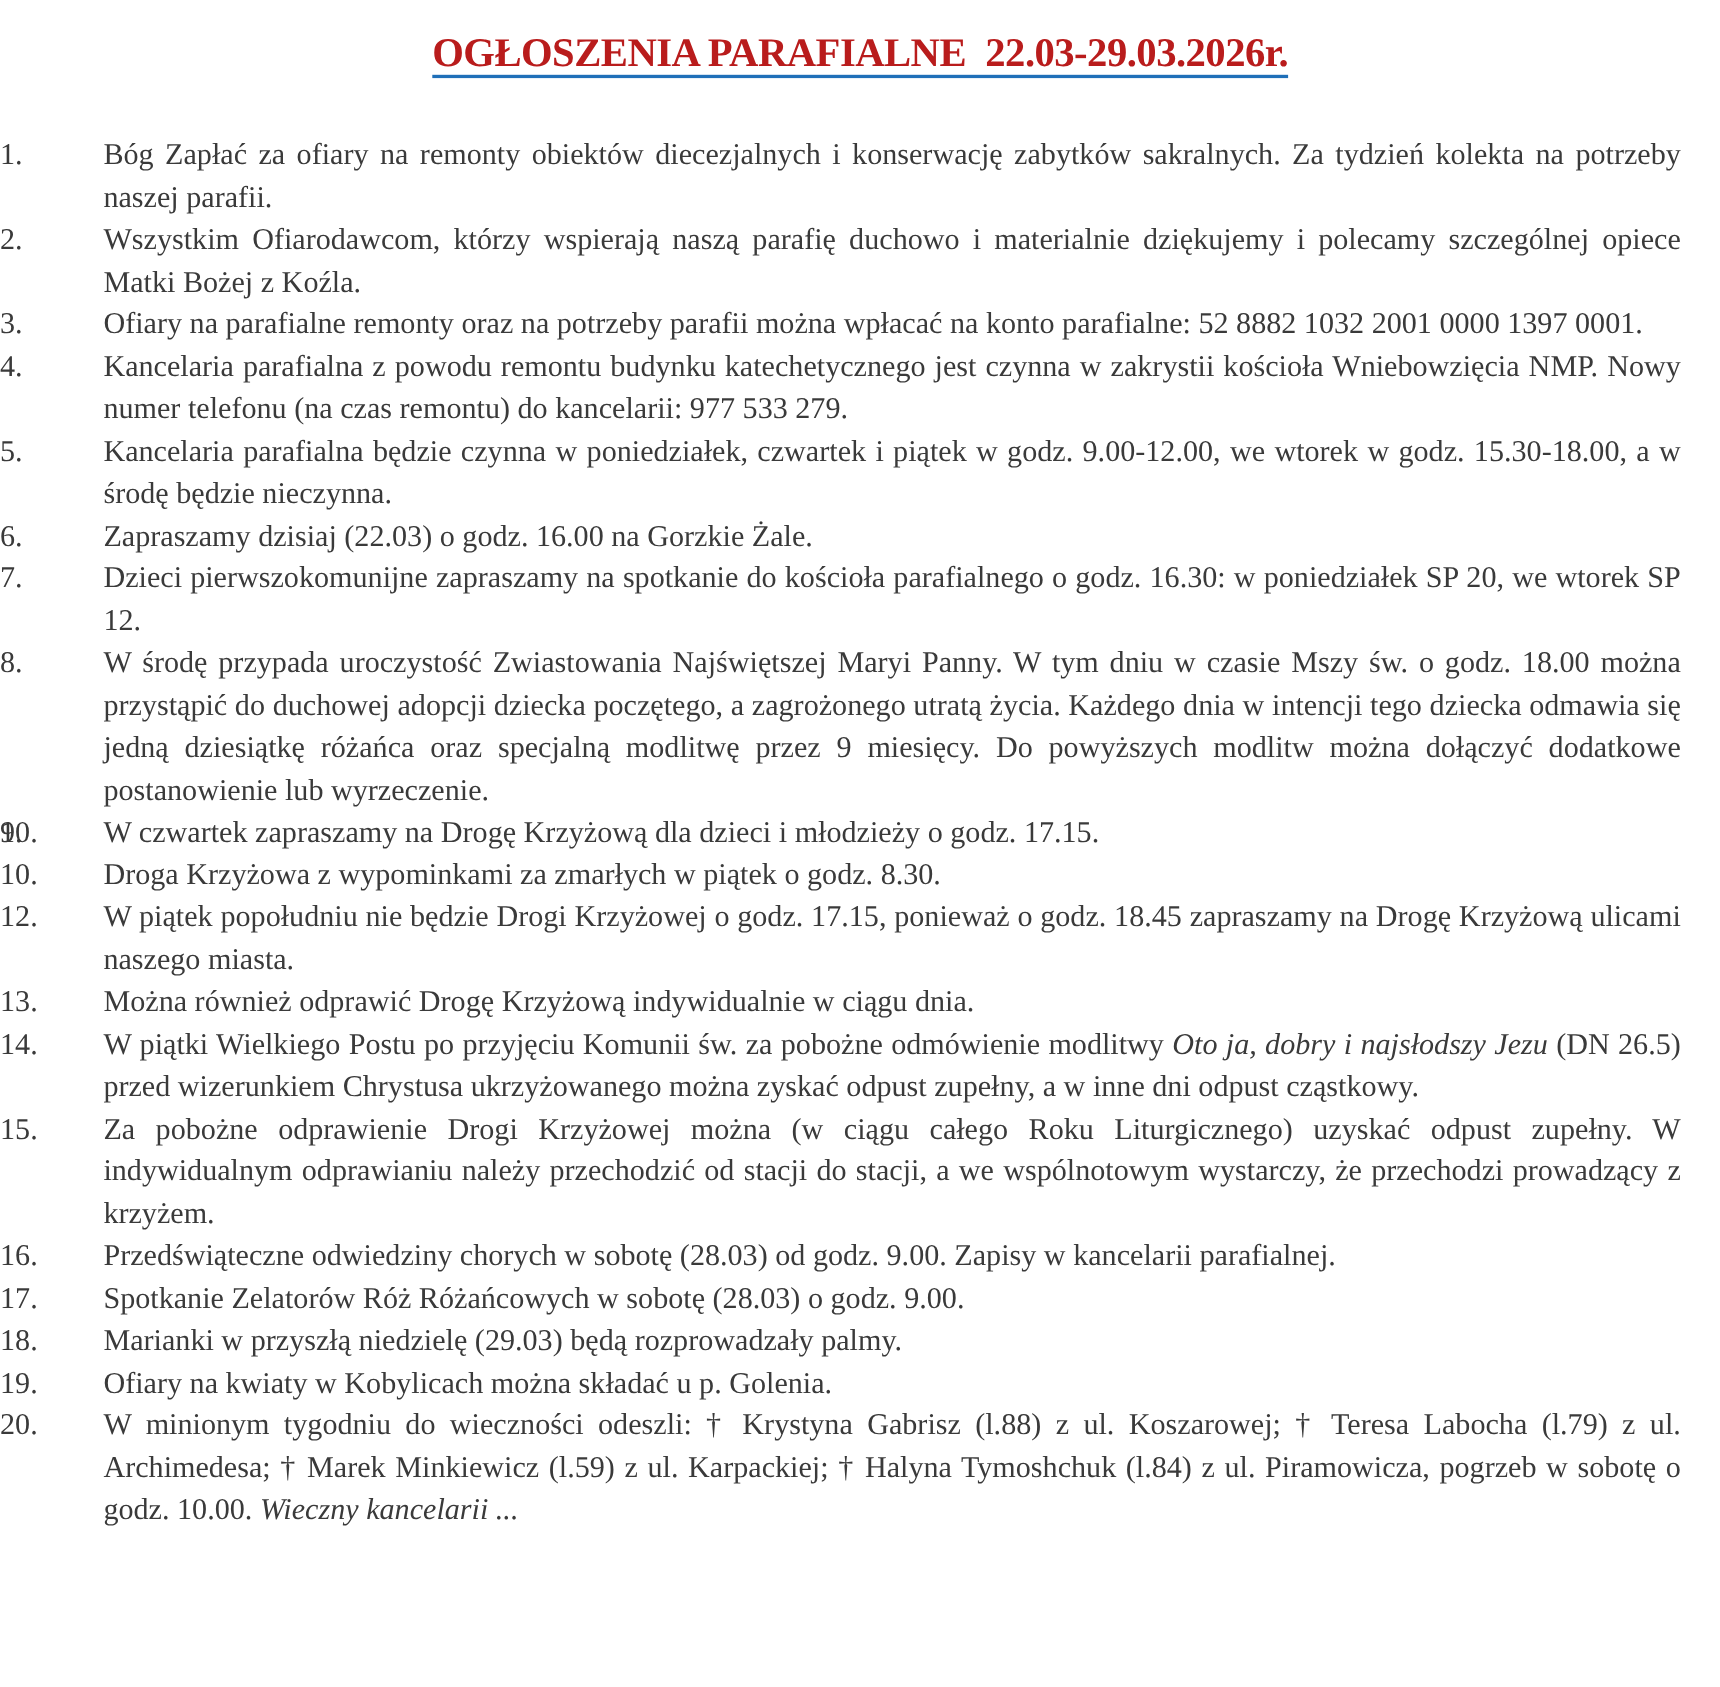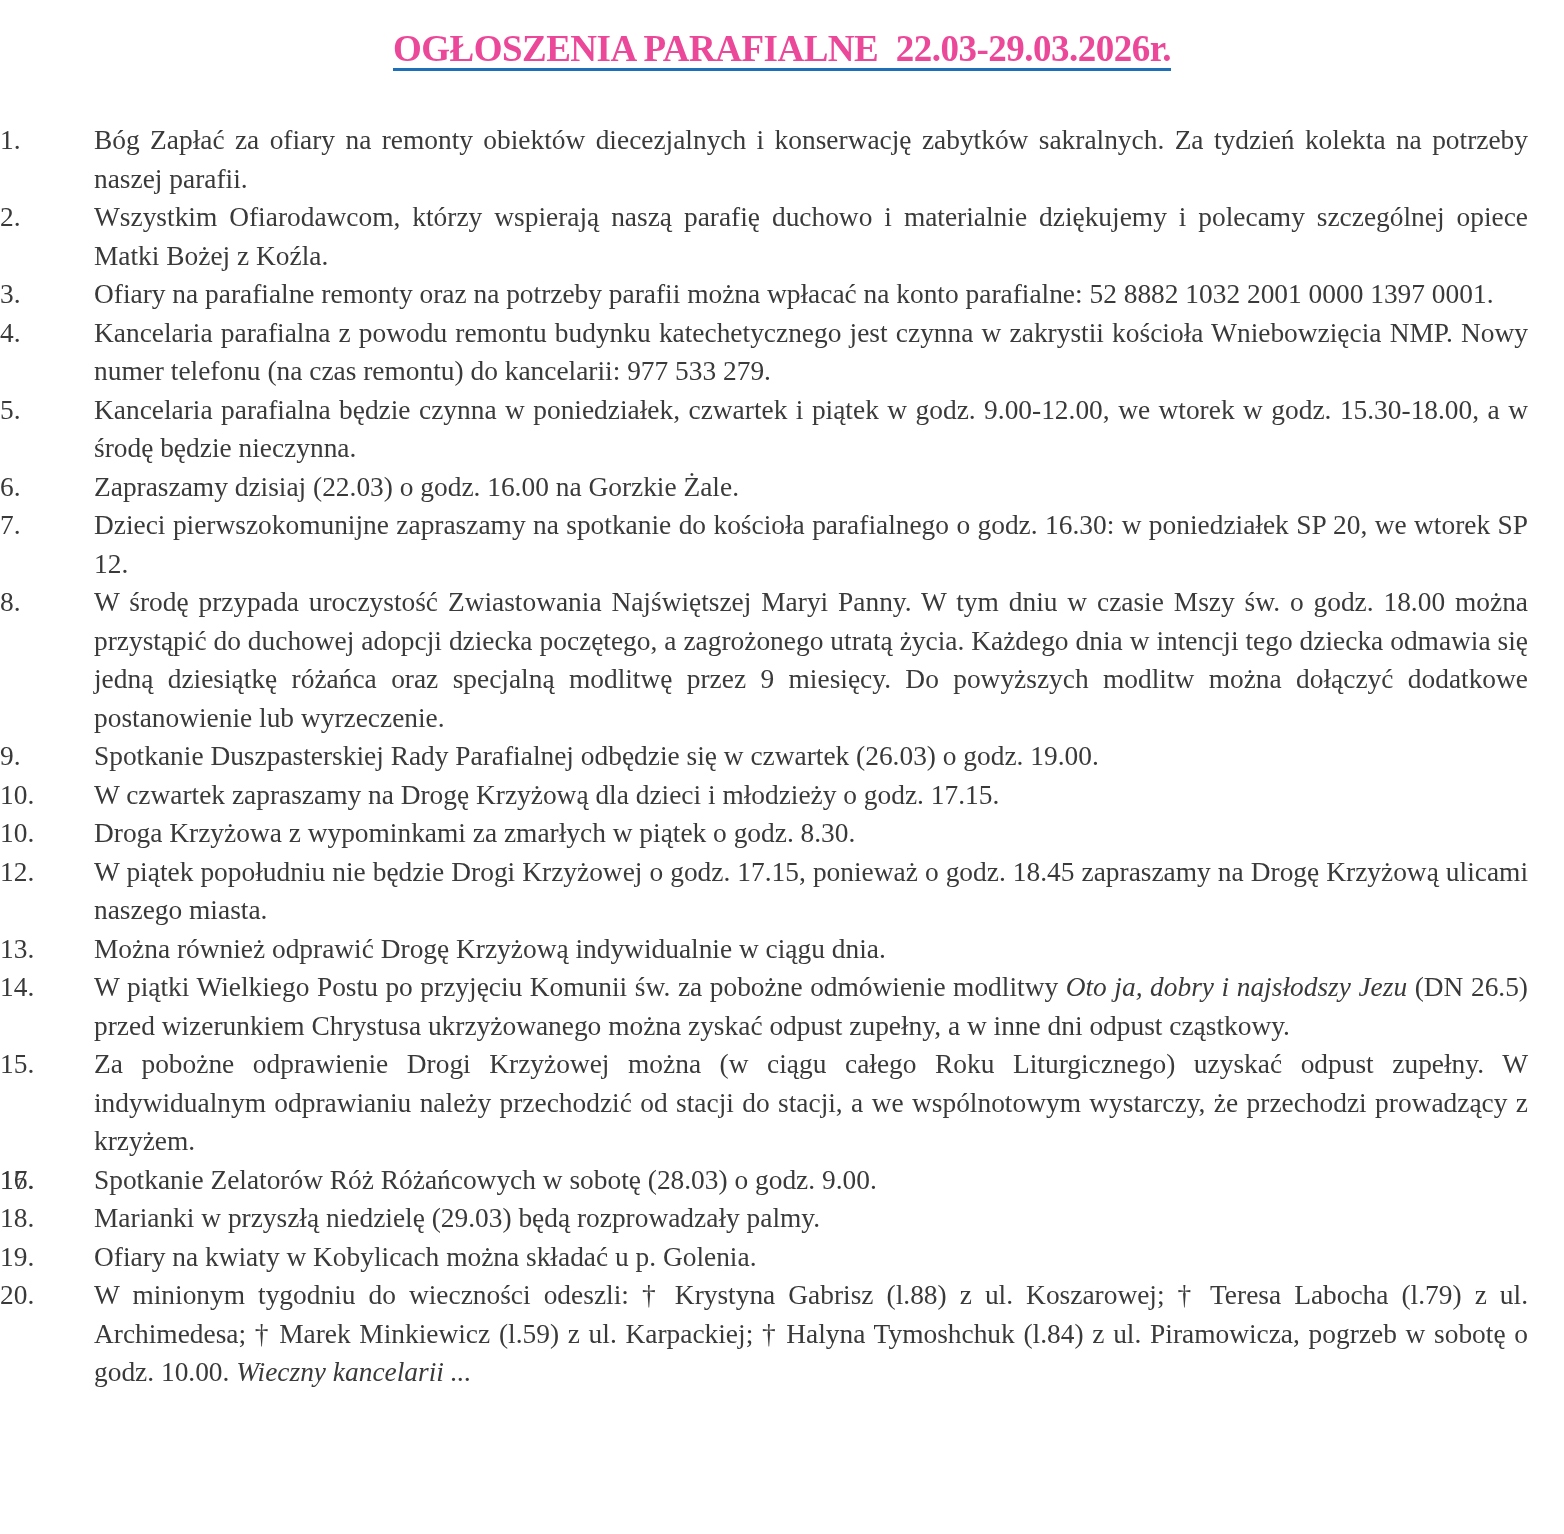--- a/index.html
+++ b/index.html
@@ -17,21 +17,21 @@
     left: 0;
     width: 1564px;
     text-align: center;
   }
   .title {
     display: inline-block;
     font-family: "Liberation Serif", "DejaVu Serif", serif;
     font-weight: bold;
     font-size: 37px;
     letter-spacing: -0.5px;
-    color: #ec4899;
+    color: #b91c1c;
     border-bottom: 3px solid #1f6fb8;
     line-height: 38px;
     padding-bottom: 0;
     white-space: pre;
   }
   .list {
     position: absolute;
     top: 121px;
     left: 0;
     width: 1564px;
@@ -67,25 +67,25 @@
 
 <ol class="list" id="announcement-list">
     <li class="item"><span class="num">1.</span><span class="text"><span>Bóg Zapłać za ofiary na remonty obiektów diecezjalnych i konserwację zabytków sakralnych. Za tydzień kolekta na potrzeby naszej parafii.</span></span></li>
     <li class="item"><span class="num">2.</span><span class="text"><span>Wszystkim Ofiarodawcom, którzy wspierają naszą parafię duchowo i materialnie dziękujemy i polecamy szczególnej opiece Matki Bożej z Koźla.</span></span></li>
     <li class="item"><span class="num">3.</span><span class="text"><span>Ofiary na parafialne remonty oraz na potrzeby parafii można wpłacać na konto parafialne: 52 8882 1032 2001 0000 1397 0001.</span></span></li>
     <li class="item"><span class="num">4.</span><span class="text"><span>Kancelaria parafialna z powodu remontu budynku katechetycznego jest czynna w zakrystii kościoła Wniebowzięcia NMP. Nowy numer telefonu (na czas remontu) do kancelarii: 977 533 279.</span></span></li>
     <li class="item"><span class="num">5.</span><span class="text"><span>Kancelaria parafialna będzie czynna w poniedziałek, czwartek i piątek w godz. 9.00-12.00, we wtorek w godz. 15.30-18.00, a w środę będzie nieczynna.</span></span></li>
     <li class="item"><span class="num">6.</span><span class="text"><span>Zapraszamy dzisiaj (22.03) o godz. 16.00 na Gorzkie Żale.</span></span></li>
     <li class="item"><span class="num">7.</span><span class="text"><span>Dzieci pierwszokomunijne zapraszamy na spotkanie do kościoła parafialnego o godz. 16.30: w poniedziałek SP 20, we wtorek SP 12.</span></span></li>
     <li class="item"><span class="num">8.</span><span class="text"><span>W środę przypada uroczystość Zwiastowania Najświętszej Maryi Panny. W tym dniu w czasie Mszy św. o godz. 18.00 można przystąpić do duchowej adopcji dziecka poczętego, a zagrożonego utratą życia. Każdego dnia w intencji tego dziecka odmawia się jedną dziesiątkę różańca oraz specjalną modlitwę przez 9 miesięcy. Do powyższych modlitw można dołączyć dodatkowe postanowienie lub wyrzeczenie.</span></span></li>
-    <li class="item"><span class="num n9">9.</span><span class="text"><span>Spotkanie Duszpasterskiej Rady Parafialnej odbędzie się w czwartek (26.03) o godz. 19.00.</span></span></li>
+    <li class="item"><span class="num n9">9.</span></li>
     <li class="item"><span class="num">10.</span><span class="text"><span>W czwartek zapraszamy na Drogę Krzyżową dla dzieci i młodzieży o godz. 17.15.</span></span></li>
     <li class="item"><span class="num">10.</span><span class="text"><span>Droga Krzyżowa z wypominkami za zmarłych w piątek o godz. 8.30.</span></span></li>
     <li class="item"><span class="num">12.</span><span class="text"><span>W piątek popołudniu nie będzie Drogi Krzyżowej o godz. 17.15, ponieważ o godz. 18.45 zapraszamy na Drogę Krzyżową ulicami naszego miasta.</span></span></li>
     <li class="item"><span class="num">13.</span><span class="text"><span>Można również odprawić Drogę Krzyżową indywidualnie w ciągu dnia.</span></span></li>
     <li class="item"><span class="num">14.</span><span class="text"><span>W piątki Wielkiego Postu po przyjęciu Komunii św. za pobożne odmówienie modlitwy </span><em>Oto ja, dobry i najsłodszy Jezu</em><span> (DN 26.5) przed wizerunkiem Chrystusa ukrzyżowanego można zyskać odpust zupełny, a w inne dni odpust cząstkowy.</span></span></li>
     <li class="item"><span class="num">15.</span><span class="text"><span>Za pobożne odprawienie Drogi Krzyżowej można (w ciągu całego Roku Liturgicznego) uzyskać odpust zupełny. W indywidualnym odprawianiu należy przechodzić od stacji do stacji, a we wspólnotowym wystarczy, że przechodzi prowadzący z krzyżem.</span></span></li>
-    <li class="item"><span class="num">16.</span></li>
+    <li class="item"><span class="num">16.</span><span class="text"><span>Przedświąteczne odwiedziny chorych w sobotę (28.03) od godz. 9.00. Zapisy w kancelarii parafialnej.</span></span></li>
     <li class="item"><span class="num">17.</span><span class="text"><span>Spotkanie Zelatorów Róż Różańcowych w sobotę (28.03) o godz. 9.00.</span></span></li>
     <li class="item"><span class="num">18.</span><span class="text"><span>Marianki w przyszłą niedzielę (29.03) będą rozprowadzały palmy.</span></span></li>
     <li class="item"><span class="num">19.</span><span class="text"><span>Ofiary na kwiaty w Kobylicach można składać u p. Golenia.</span></span></li>
     <li class="item"><span class="num">20.</span><span class="text"><span>W minionym tygodniu do wieczności odeszli: † Krystyna Gabrisz (l.88) z ul. Koszarowej; † Teresa Labocha (l.79) z ul. Archimedesa; † Marek Minkiewicz (l.59) z ul. Karpackiej; † Halyna Tymoshchuk (l.84) z ul. Piramowicza, pogrzeb w sobotę o godz. 10.00. </span><em>Wieczny kancelarii ...</em></span></li>
   </ol>
 
 </body></html>

